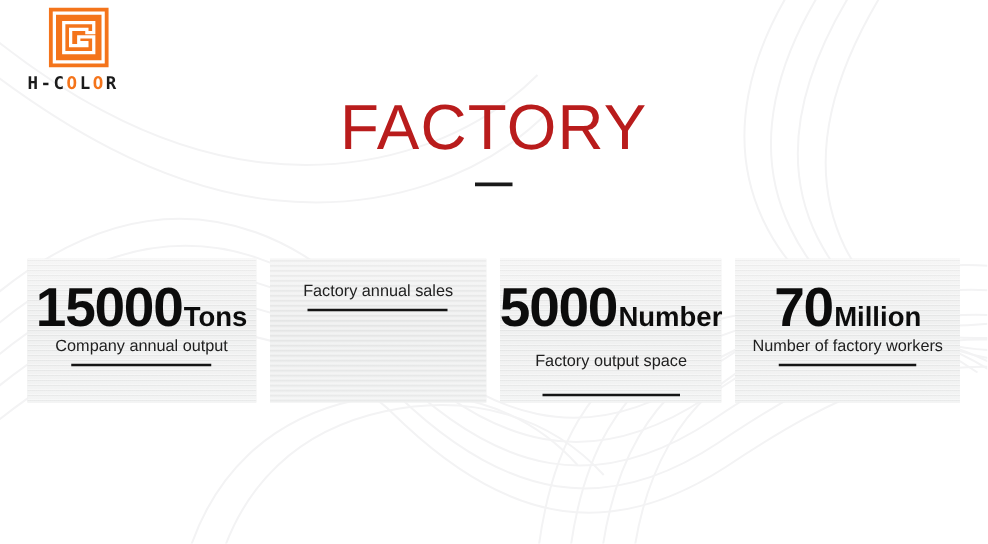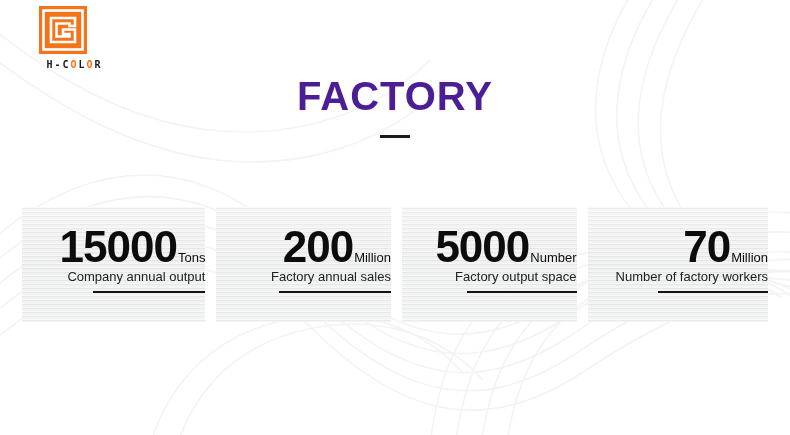--- a/index.html
+++ b/index.html
@@ -30,42 +30,41 @@
   }
   #logo-mark {
     width:48px; height:48px;
     margin-left:17px;
     position:relative;
   }
   #logo-mark svg { display:block; }
   #logo-wordmark {
     margin-top:5px;
     font-family:"DejaVu Sans Mono", monospace;
-    font-size:10px;
+    font-size:14px;
     font-weight:700;
     letter-spacing:2px;
     color:#1b1b1b;
     white-space:nowrap;
-    text-align:center;
     width:105px;
   }
   #logo-wordmark .o { color:#f4741b; }
 
   
   #title-block {
     position:absolute;
     left:0; top:76px;
     width:790px;
     text-align:center;
   }
   #page-title {
-    font-size:40px;
-    font-weight:700;
+    font-size:51px;
+    font-weight:400;
     letter-spacing:1px;
-    color:#4c1d95;
+    color:#b91c1c;
     line-height:1.0;
   }
   #title-rule {
     width:30px; height:3px;
     background:#1a1a1a;
     margin:19px auto 0 auto;
   }
 
   
   #stats-row {
@@ -85,46 +84,46 @@
         rgba(255,255,255,0.55) 0px,
         rgba(255,255,255,0.55) 1px,
         rgba(0,0,0,0.018) 1px,
         rgba(0,0,0,0.018) 2px,
         rgba(255,255,255,0.30) 2px,
         rgba(255,255,255,0.30) 4px
       ),
       linear-gradient(180deg,#f2f2f2 0%,#e9eaea 45%,#eeefef 100%);
     display:flex;
     flex-direction:column;
-    align-items:flex-end;
+    align-items:center;
     justify-content:flex-start;
     padding-top:18px;
   }
   .stat-card.c1 { width:186px; }
   .stat-card.c2 { width:177px; }
-  .stat-card.c3 { width:177px; }
+  .stat-card.c3 { width:177px;gap:12px; }
   .stat-card.c4 { width:183px; }
 
   .stat-figure {
     display:flex;
     align-items:baseline;
     justify-content:center;
     line-height:1;
     white-space:nowrap;
   }
   .stat-number {
     font-size:44px;
     font-weight:700;
     color:#0c0c0c;
     letter-spacing:-1px;
     line-height:1;
   }
   .stat-unit {
-    font-size:13px;
-    font-weight:400;
+    font-size:22px;
+    font-weight:700;
     color:#0c0c0c;
     line-height:1;
     margin-left:1px;
   }
   .stat-label {
     font-size:13px;
     color:#202020;
     white-space:nowrap;
   }
   .stat-rule {
@@ -185,24 +184,20 @@
     <div class="stat-card c1">
       <div class="stat-figure">
         <span class="stat-number">15000</span>
         <span class="stat-unit">Tons</span>
       </div>
       <div class="stat-label">Company annual output</div>
       <div class="stat-rule"></div>
     </div>
 
     <div class="stat-card c2">
-      <div class="stat-figure">
-        <span class="stat-number">200</span>
-        <span class="stat-unit">Million</span>
-      </div>
       <div class="stat-label">Factory annual sales</div>
       <div class="stat-rule"></div>
     </div>
 
     <div class="stat-card c3">
       <div class="stat-figure">
         <span class="stat-number">5000</span>
         <span class="stat-unit">Number</span>
       </div>
       <div class="stat-label">Factory output space</div>

